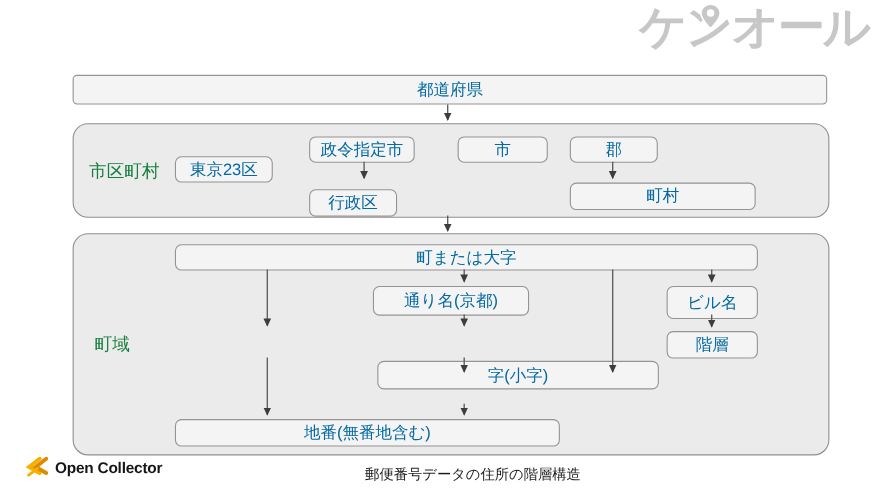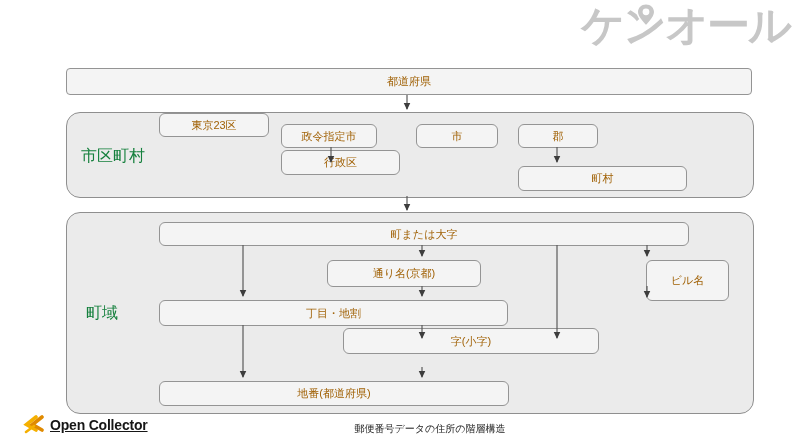--- a/index.html
+++ b/index.html
@@ -10,91 +10,91 @@
   #kenall{position:absolute;top:4px;right:10px;font-size:43px;font-weight:bold;
           color:#c7c7c7;letter-spacing:-2px;line-height:1;white-space:nowrap;}
   #kenall .pin{position:absolute;left:54px;top:-2px;}
 
   
   .section{position:absolute;background:#ebebeb;border:1px solid #8f8f8f;border-radius:14px;}
   .section-label{position:absolute;font-size:16px;color:#15803d;white-space:nowrap;text-align:center;}
 
   
   .node{position:absolute;background:#f4f4f4;border:1px solid #949494;border-radius:6px;
-        font-size:11px;color:#a16207;text-align:center;display:flex;align-items:center;
+        font-size:15px;color:#0369a1;text-align:center;display:flex;align-items:center;
         justify-content:center;white-space:nowrap;box-sizing:border-box;}
   #node-prefecture{border-radius:4px;}
 
   
   #edges{position:absolute;left:0;top:0;pointer-events:none;}
 
   
   #opencollector{position:absolute;left:22px;top:415px;display:flex;align-items:center;gap:6px;}
-  #opencollector .oc-text{font-size:14px;font-weight:bold;color:#161616;letter-spacing:-0.2px;text-decoration:underline;}
+  #opencollector .oc-text{font-size:14px;font-weight:bold;color:#161616;letter-spacing:-0.2px;}
   #caption{position:absolute;left:430px;top:422px;transform:translateX(-50%);
-           font-size:10px;color:#1c1c1c;white-space:nowrap;}
+           font-size:13px;color:#1c1c1c;white-space:nowrap;}
 </style>
 </head>
 <body>
 
 <div id="page">
 
   <div id="kenall">
     <span>ケンオール</span>
     <svg class="pin" width="22" height="26" viewBox="0 0 22 26">
       <path d="M11 1 C5.5 1 1.5 5 1.5 10 c0 6.5 9.5 15 9.5 15 s9.5-8.5 9.5-15 C20.5 5 16.5 1 11 1 z" fill="#ffffff"></path>
       <path d="M11 2.5 C6.3 2.5 3 6 3 10 c0 5.2 8 12.8 8 12.8 s8-7.6 8-12.8 C19 6 15.7 2.5 11 2.5 z M11 13.2 a3.4 3.4 0 1 1 0-6.8 a3.4 3.4 0 0 1 0 6.8 z" fill="#c7c7c7"></path>
     </svg>
   </div>
 
   <div class="node" id="node-prefecture" style="left:66px;top:68px;width:686px;height:27px;">
       <span>都道府県</span>
     </div>
 
   <div class="section" id="section-municipality" style="left:66px;top:112px;width:686px;height:84px;">
     <div class="section-label" style="left:14px;top:33px;">市区町村</div>
-    <div class="node" style="left:92px;top:0;width:110px;height:24px;">
+    <div class="node" style="left:92px;top:29px;width:89px;height:24px;">
         <span>東京23区</span>
       </div>
     <div class="node" style="left:214px;top:11px;width:96px;height:24px;">
         <span>政令指定市</span>
       </div>
     <div class="node" style="left:349px;top:11px;width:82px;height:24px;">
         <span>市</span>
       </div>
     <div class="node" style="left:451px;top:11px;width:80px;height:24px;">
         <span>郡</span>
       </div>
-    <div class="node" style="left:214px;top:37px;width:119px;height:25px;">
+    <div class="node" style="left:214px;top:59px;width:80px;height:25px;">
         <span>行政区</span>
       </div>
     <div class="node" style="left:451px;top:53px;width:169px;height:25px;">
         <span>町村</span>
       </div>
   </div>
 
   <div class="section" id="section-town-area" style="left:66px;top:212px;width:686px;height:200px;">
     <div class="section-label" style="left:19px;top:90px;">町域</div>
     <div class="node" style="left:92px;top:9px;width:530px;height:24px;">
         <span>町または大字</span>
       </div>
-    <div class="node" style="left:260px;top:47px;width:154px;height:27px;">
+    <div class="node" style="left:272px;top:47px;width:142px;height:27px;">
         <span>通り名(京都)</span>
       </div>
-    <div class="node" style="left:539px;top:47px;width:83px;height:41px;margin-left:40px;">
+    <div class="node" style="left:539px;top:47px;width:83px;height:30px;">
         <span>ビル名</span>
       </div>
-    <div class="node" style="left:92px;top:87px;width:349px;height:26px;">
-        <span>丁目・地割</span>
+    <div class="node" style="left:539px;top:88px;width:83px;height:25px;">
+        <span>階層</span>
       </div>
     <div class="node" style="left:276px;top:115px;width:256px;height:26px;">
         <span>字(小字)</span>
       </div>
     <div class="node" style="left:92px;top:168px;width:350px;height:25px;">
-        <span>地番(都道府県)</span>
+        <span>地番(無番地含む)</span>
       </div>
   </div>
 
   <svg id="edges" width="800" height="447" viewBox="0 0 800 447">
     <defs>
       <marker id="ah" markerWidth="9" markerHeight="8" refX="6.5" refY="3.5" orient="auto" markerUnits="userSpaceOnUse">
         <path d="M0,0 L7.5,3.5 L0,7 z" fill="#3d3d3d"></path>
       </marker>
     </defs>
     <g stroke="#5a5a5a" stroke-width="1.2" fill="none">

